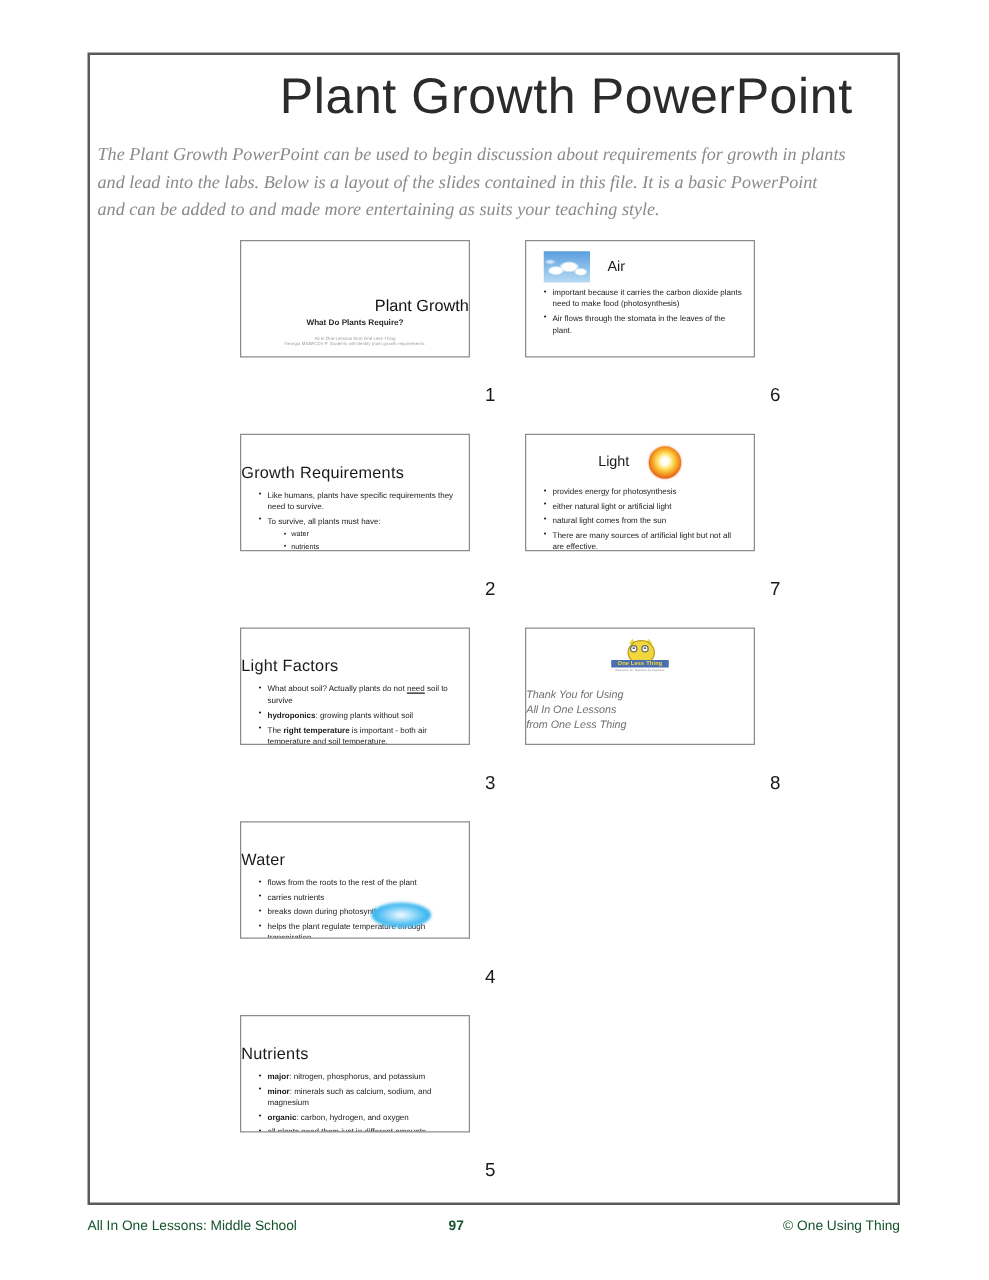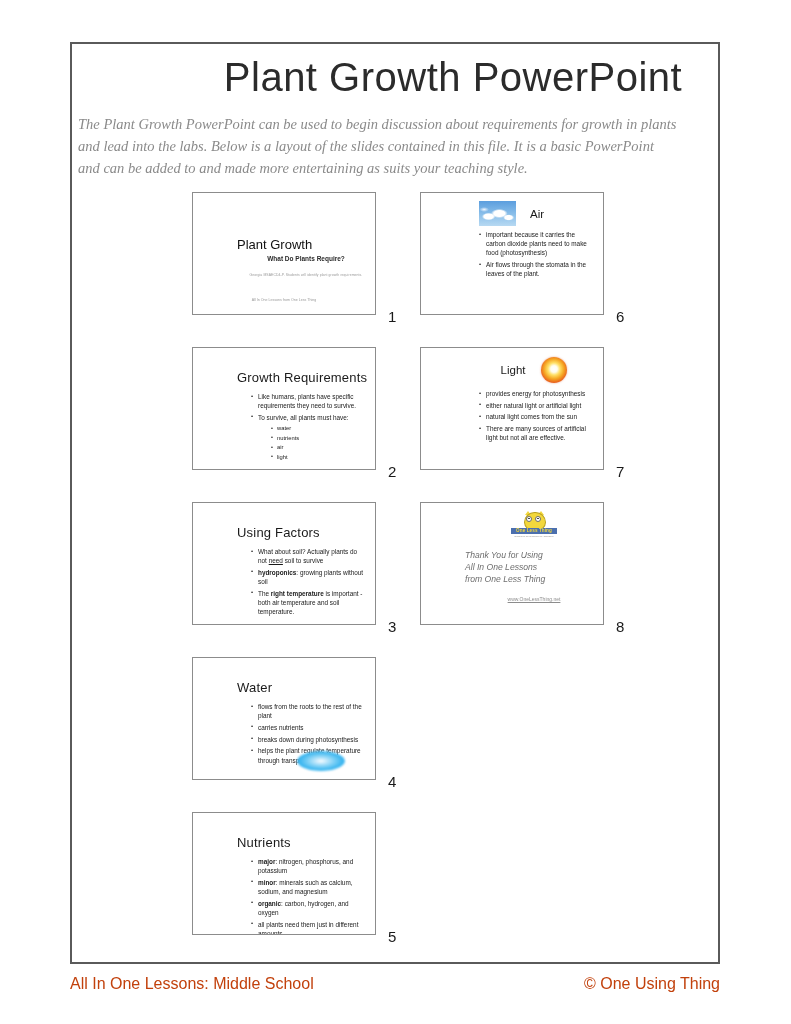--- a/index.html
+++ b/index.html
@@ -62,26 +62,25 @@
   .slide-row {
     position: relative;
     margin-bottom: 28px;
     height: 127px;
   }
   .slide {
     position: absolute;
     left: 0;
     top: 0;
     width: 184px;
-    height: 123px;
+    height: 94px;
     border: 1px solid #8c8c8c;
     background: #ffffff;
     box-sizing: border-box;
     overflow: hidden;
-    padding-left: 44px;
   }
   .slide-num {
     position: absolute;
     left: 196px;
     bottom: -6px;
     font-family: "Liberation Sans", sans-serif;
     font-size: 15px;
     color: #1a1a1a;
   }
 
@@ -159,21 +158,21 @@
     position: absolute;
     left: 0;
     top: -0.5px;
     font-size: 5.5px;
   }
   .s-list b { font-weight: 700; }
   .s-list u { text-decoration: underline; }
 
   
   .s1-title {
-    text-align: left;
+    text-align: right;
     font-size: 13px;
     color: #111;
     margin-top: 44px;
   }
 
   
   .air-head {
     display: flex;
     align-items: center;
     gap: 14px;
@@ -321,22 +320,22 @@
     text-decoration: underline;
   }
 
   
   .page-footer {
     position: absolute;
     left: 70px;
     top: 975px;
     width: 650px;
     height: 20px;
-    font-size: 16px;
-    color: #c2410c;
+    font-size: 11px;
+    color: #14532d;
   }
   .pf-left  { position: absolute; left: 0; top: 0; }
   .pf-mid   { position: absolute; left: 0; right: 0; top: 0; text-align: center; font-weight: 700; margin-left: -60px;}
   .pf-right { position: absolute; right: 0; top: 0; }
 </style>
 </head>
 <body>
 
 <div class="page-border"></div>
 
@@ -369,21 +368,21 @@
             <li>light</li>
           </ul>
         </li>
       </ul>
     </div>
     <div class="slide-num">2</div>
   </div>
 
   <div class="slide-row">
     <div class="slide">
-      <div class="s-title big">Using Factors</div>
+      <div class="s-title big">Light Factors</div>
       <ul class="s-list">
         <li><span>What about soil? Actually plants do not </span><u>need</u><span> soil to survive</span></li>
         <li><b>hydroponics</b><span>: growing plants without soil</span></li>
         <li><span>The </span><b>right temperature</b><span> is important - both air temperature and soil temperature.</span></li>
       </ul>
     </div>
     <div class="slide-num">3</div>
   </div>
 
   <div class="slide-row">
@@ -466,14 +465,15 @@
       </div>
       <div class="ty-url">www.OneLessThing.net</div>
     </div>
     <div class="slide-num">8</div>
   </div>
 
 </div>
 
 <div class="page-footer">
   <span class="pf-left">All In One Lessons: Middle School</span>
+  <span class="pf-mid">97</span>
   <span class="pf-right">© One Using Thing</span>
 </div>
 
 </body></html>

